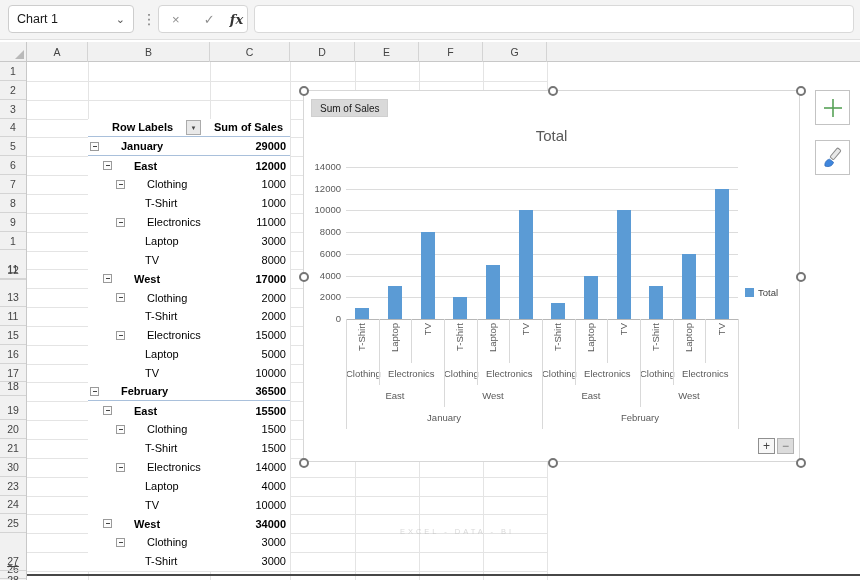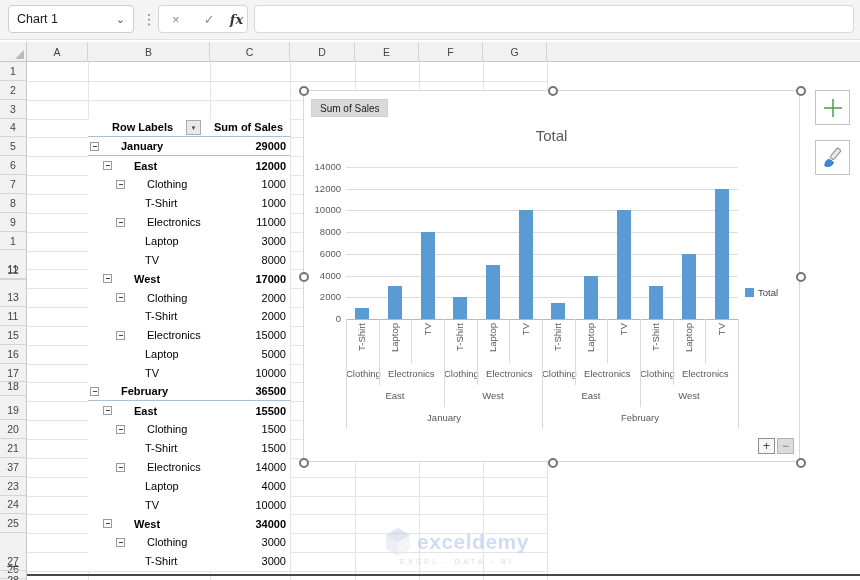--- a/index.html
+++ b/index.html
@@ -122,21 +122,21 @@
       <div class="row-h" style="top: 199px; height: 18.85px;">12</div>
       <div class="row-h" style="top: 226.2px; height: 18.85px;">13</div>
       <div class="row-h" style="top: 245.05px; height: 18.85px;">11</div>
       <div class="row-h" style="top: 263.9px; height: 18.85px;">15</div>
       <div class="row-h" style="top: 282.75px; height: 18.85px;">16</div>
       <div class="row-h" style="top: 301.6px; height: 18.85px;">17</div>
       <div class="row-h" style="top: 315px; height: 18.85px;">18</div>
       <div class="row-h" style="top: 339.3px; height: 18.85px;">19</div>
       <div class="row-h" style="top: 358.15px; height: 18.85px;">20</div>
       <div class="row-h" style="top: 377px; height: 18.85px;">21</div>
-      <div class="row-h" style="top: 395.85px; height: 18.85px;">37</div>
+      <div class="row-h" style="top: 395.85px; height: 18.85px;">30</div>
       <div class="row-h" style="top: 414.7px; height: 18.85px;">23</div>
       <div class="row-h" style="top: 433.55px; height: 18.85px;">24</div>
       <div class="row-h" style="top: 452.4px; height: 18.85px;">25</div>
       <div class="row-h" style="top: 498px; height: 18.85px;">26</div>
       <div class="row-h" style="top: 490.1px; height: 18.85px; text-decoration: underline;">27</div>
       <div class="row-h" style="top: 508.95px; height: 18.85px;">28</div>
     </div>
   <div id="gridlines">
       <div class="gl-h" style="left: 27px; width: 520px; top: 80.85px;"></div>
       <div class="gl-h" style="left: 27px; width: 520px; top: 99.7px;"></div>
@@ -438,25 +438,17 @@
     </svg>
   </div>
   <div class="side-btn" id="btn-chart-styles">
     <svg width="24" height="24" viewBox="0 0 24 24">
       <rect x="12.2" y="1.8" width="4.6" height="12" rx="1.2" transform="rotate(40 14.5 7.8)" fill="#e8e8e8" stroke="#8a8a8a" stroke-width="1"></rect>
       <path d="M4 20 C3.2 16.5 6 13.5 8.5 13.2 L12.5 16.2 C11.8 19.6 8 21.6 4 20 Z" fill="#3f86dd" stroke="#2d6ab8" stroke-width="0.8"></path>
     </svg>
   </div>
 
   <div id="watermark">
-    <div id="wm-row">
-      <svg width="26" height="30" viewBox="0 0 26 30">
-        <polygon points="13,1 25,8 25,22 13,29 1,22 1,8" fill="#dde3ef"></polygon>
-        <polygon points="13,1 25,8 13,15 1,8" fill="#c7d0e6"></polygon>
-        <polygon points="13,15 25,8 25,22 13,29" fill="#e9edf6"></polygon>
-      </svg>
-      <span id="wm-brand">exceldemy</span>
-    </div>
     <div id="wm-tag">EXCEL - DATA - BI</div>
   </div>
 
   <div id="cut-line"></div>
 </div>
 
 </body></html>

